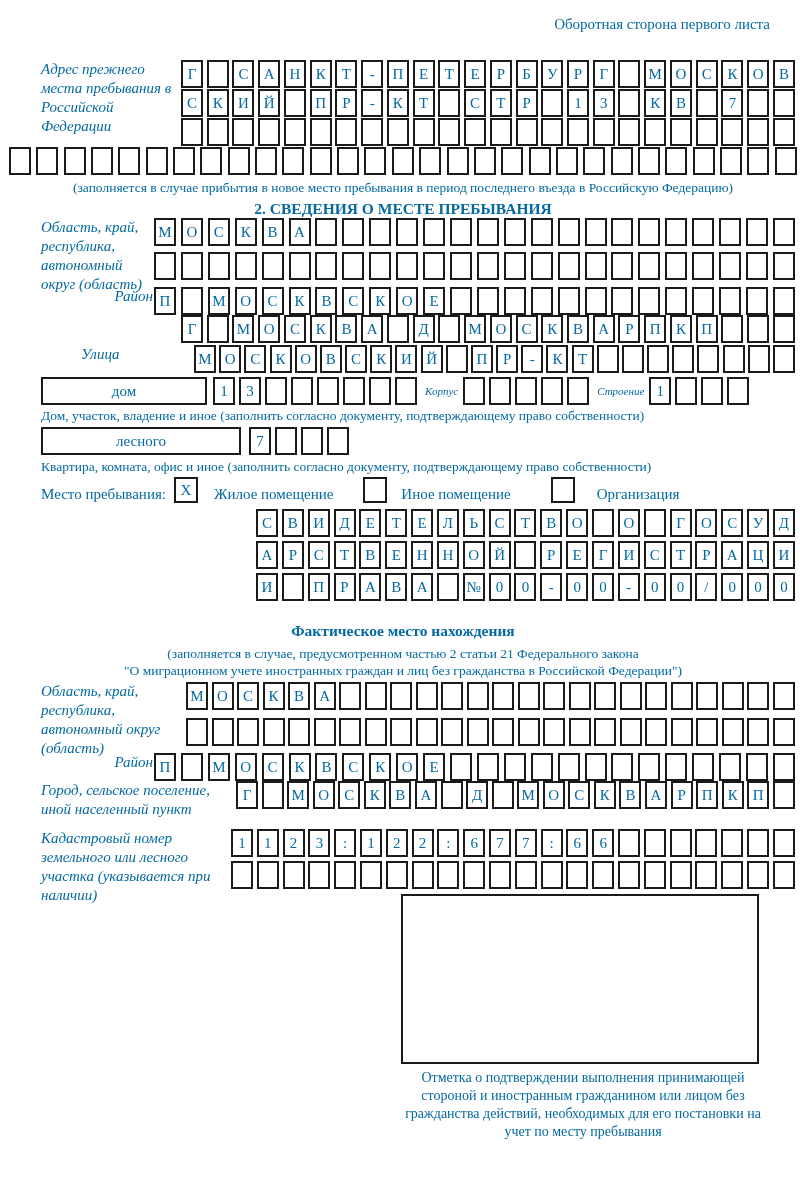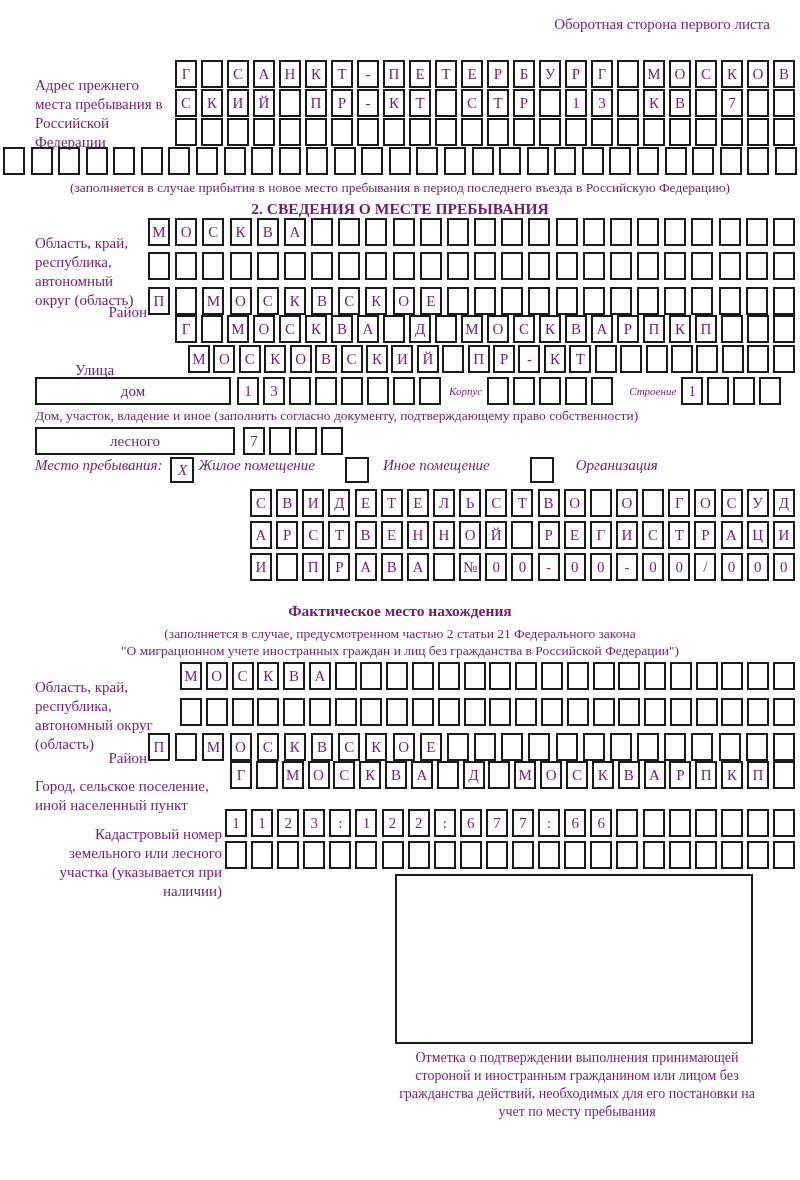--- a/index.html
+++ b/index.html
@@ -1,32 +1,32 @@
 <!DOCTYPE html>
 <html><head>
 <meta charset="utf-8">
 <style>
   * { margin:0; padding:0; box-sizing:border-box; }
   body { background:#f0f0f0; }
   .page {
     width:800px; height:1180px; margin:0 auto; background:#ffffff;
-    font-family:"Liberation Serif","DejaVu Serif",serif; color:#701a75;
-    overflow:hidden; position:relative;
+    font-family:"Liberation Serif","DejaVu Serif",serif; color:#0369a1;
+    overflow:hidden; position:relative;padding-left:6px;
   }
   .corner { padding:16px 30px 0 0; text-align:right; font-size:15px; }
 
   .fieldrow { position:relative; padding-right:5px; }
-  .lbl { position:absolute; left:35px; top:16px; font-size:15px; line-height:19px; }
+  .lbl { position:absolute; left:35px; top:0; font-size:15px; line-height:19px;font-style:italic; }
 
   .pl175 { padding-left:175px; } .pl175 .lbl { width:138px; }
   .pl148 { padding-left:148px; } .pl148 .lbl { width:112px; }
   .pl180 { padding-left:180px; } .pl180 .lbl { width:142px; }
   .pl250 { padding-left:250px; } .pl250 .lbl { width:212px; }
   .pl230 { padding-left:230px; } .pl230 .lbl { width:192px; }
-  .pl225 { padding-left:225px; } .pl225 .lbl { width:187px;text-align:right; }
+  .pl225 { padding-left:225px; } .pl225 .lbl { width:187px; }
   .indent27 { margin-left:27px; }
 
   .cells { display:flex; justify-content:space-between; }
   .cell {
     flex:0 0 22px; width:22px; height:28px; border:2px solid #1a1a1a;
     display:inline-flex; align-items:center; justify-content:center;
     font-size:15px; background:#fff;
   }
   .cgroup { display:flex; gap:4px; }
   .fullrow { margin:1px 3px 0 3px; }
@@ -38,24 +38,24 @@
   .note { font-size:13.5px; line-height:17px; }
   .center { text-align:center; }
   .leftnote { margin-left:35px; }
   .sectitle { font-weight:bold; font-size:15.5px; text-align:center; line-height:19px; }
 
   .houserow { display:flex; align-items:center; margin-left:35px; }
   .widebox {
     border:2px solid #1a1a1a; height:28px; display:flex; align-items:center;
     justify-content:center; font-size:15px; background:#fff;
   }
-  .wb-dom { width:196px; } .wb-kv { width:200px; }
+  .wb-dom { width:166px; } .wb-kv { width:200px; }
   .inlbl { font-size:11px; white-space:nowrap;font-style:italic; }
 
-  .stayrow { display:flex; align-items:flex-start; margin-left:35px; font-size:15px;font-style:italic; }
+  .stayrow { display:flex; align-items:flex-end; margin-left:35px; font-size:15px; }
   .chk {
     width:24px; height:26px; border:2px solid #1a1a1a; display:inline-flex;
     align-items:center; justify-content:center; font-size:15px; background:#fff;
   }
 
   .stampbox { margin-left:395px; width:358px; height:170px; border:2px solid #1a1a1a; background:#fff; }
   .stampcap { margin-left:387px; width:380px; text-align:center; font-size:14px; line-height:18px; }
 </style>
 </head>
 <body>
@@ -338,44 +338,45 @@
         <span class="cell"></span>
       </div>
     <div class="inlbl" style="margin-left:8px;">Корпус</div>
     <div class="cgroup" style="margin-left:5px;">
         <span class="cell"></span>
         <span class="cell"></span>
         <span class="cell"></span>
         <span class="cell"></span>
         <span class="cell"></span>
       </div>
-    <div class="inlbl" style="margin-left:16px;">Строение</div>
+    <div class="inlbl" style="margin-left:8px;">Строение</div>
     <div class="cgroup" style="margin-left:5px;">
         <span class="cell">1</span>
         <span class="cell"></span>
         <span class="cell"></span>
         <span class="cell"></span>
       </div>
   </div>
   <div class="note leftnote mt2">Дом, участок, владение и иное (заполнить согласно документу, подтверждающему право собственности)</div>
 
   <div class="houserow mt3">
     <div class="widebox wb-kv">лесного</div>
     <div class="cgroup" style="margin-left:8px;">
         <span class="cell">7</span>
         <span class="cell"></span>
         <span class="cell"></span>
         <span class="cell"></span>
       </div>
   </div>
+  <div class="note leftnote mt3">Квартира, комната, офис и иное (заполнить согласно документу, подтверждающему право собственности)</div>
 
   <div class="stayrow mt2">
     <span>Место пребывания:</span>
     <span class="chk" style="margin-left:8px;">X</span>
-    <span style="margin-left:4px;">Жилое помещение</span>
+    <span style="margin-left:16px;">Жилое помещение</span>
     <span class="chk" style="margin-left:30px;"></span>
     <span style="margin-left:14px;">Иное помещение</span>
     <span class="chk" style="margin-left:40px;"></span>
     <span style="margin-left:22px;">Организация</span>
   </div>
 
   <div class="fieldrow pl250 mt6">
     <div class="cells">
         <span class="cell">С</span>
         <span class="cell">В</span>

